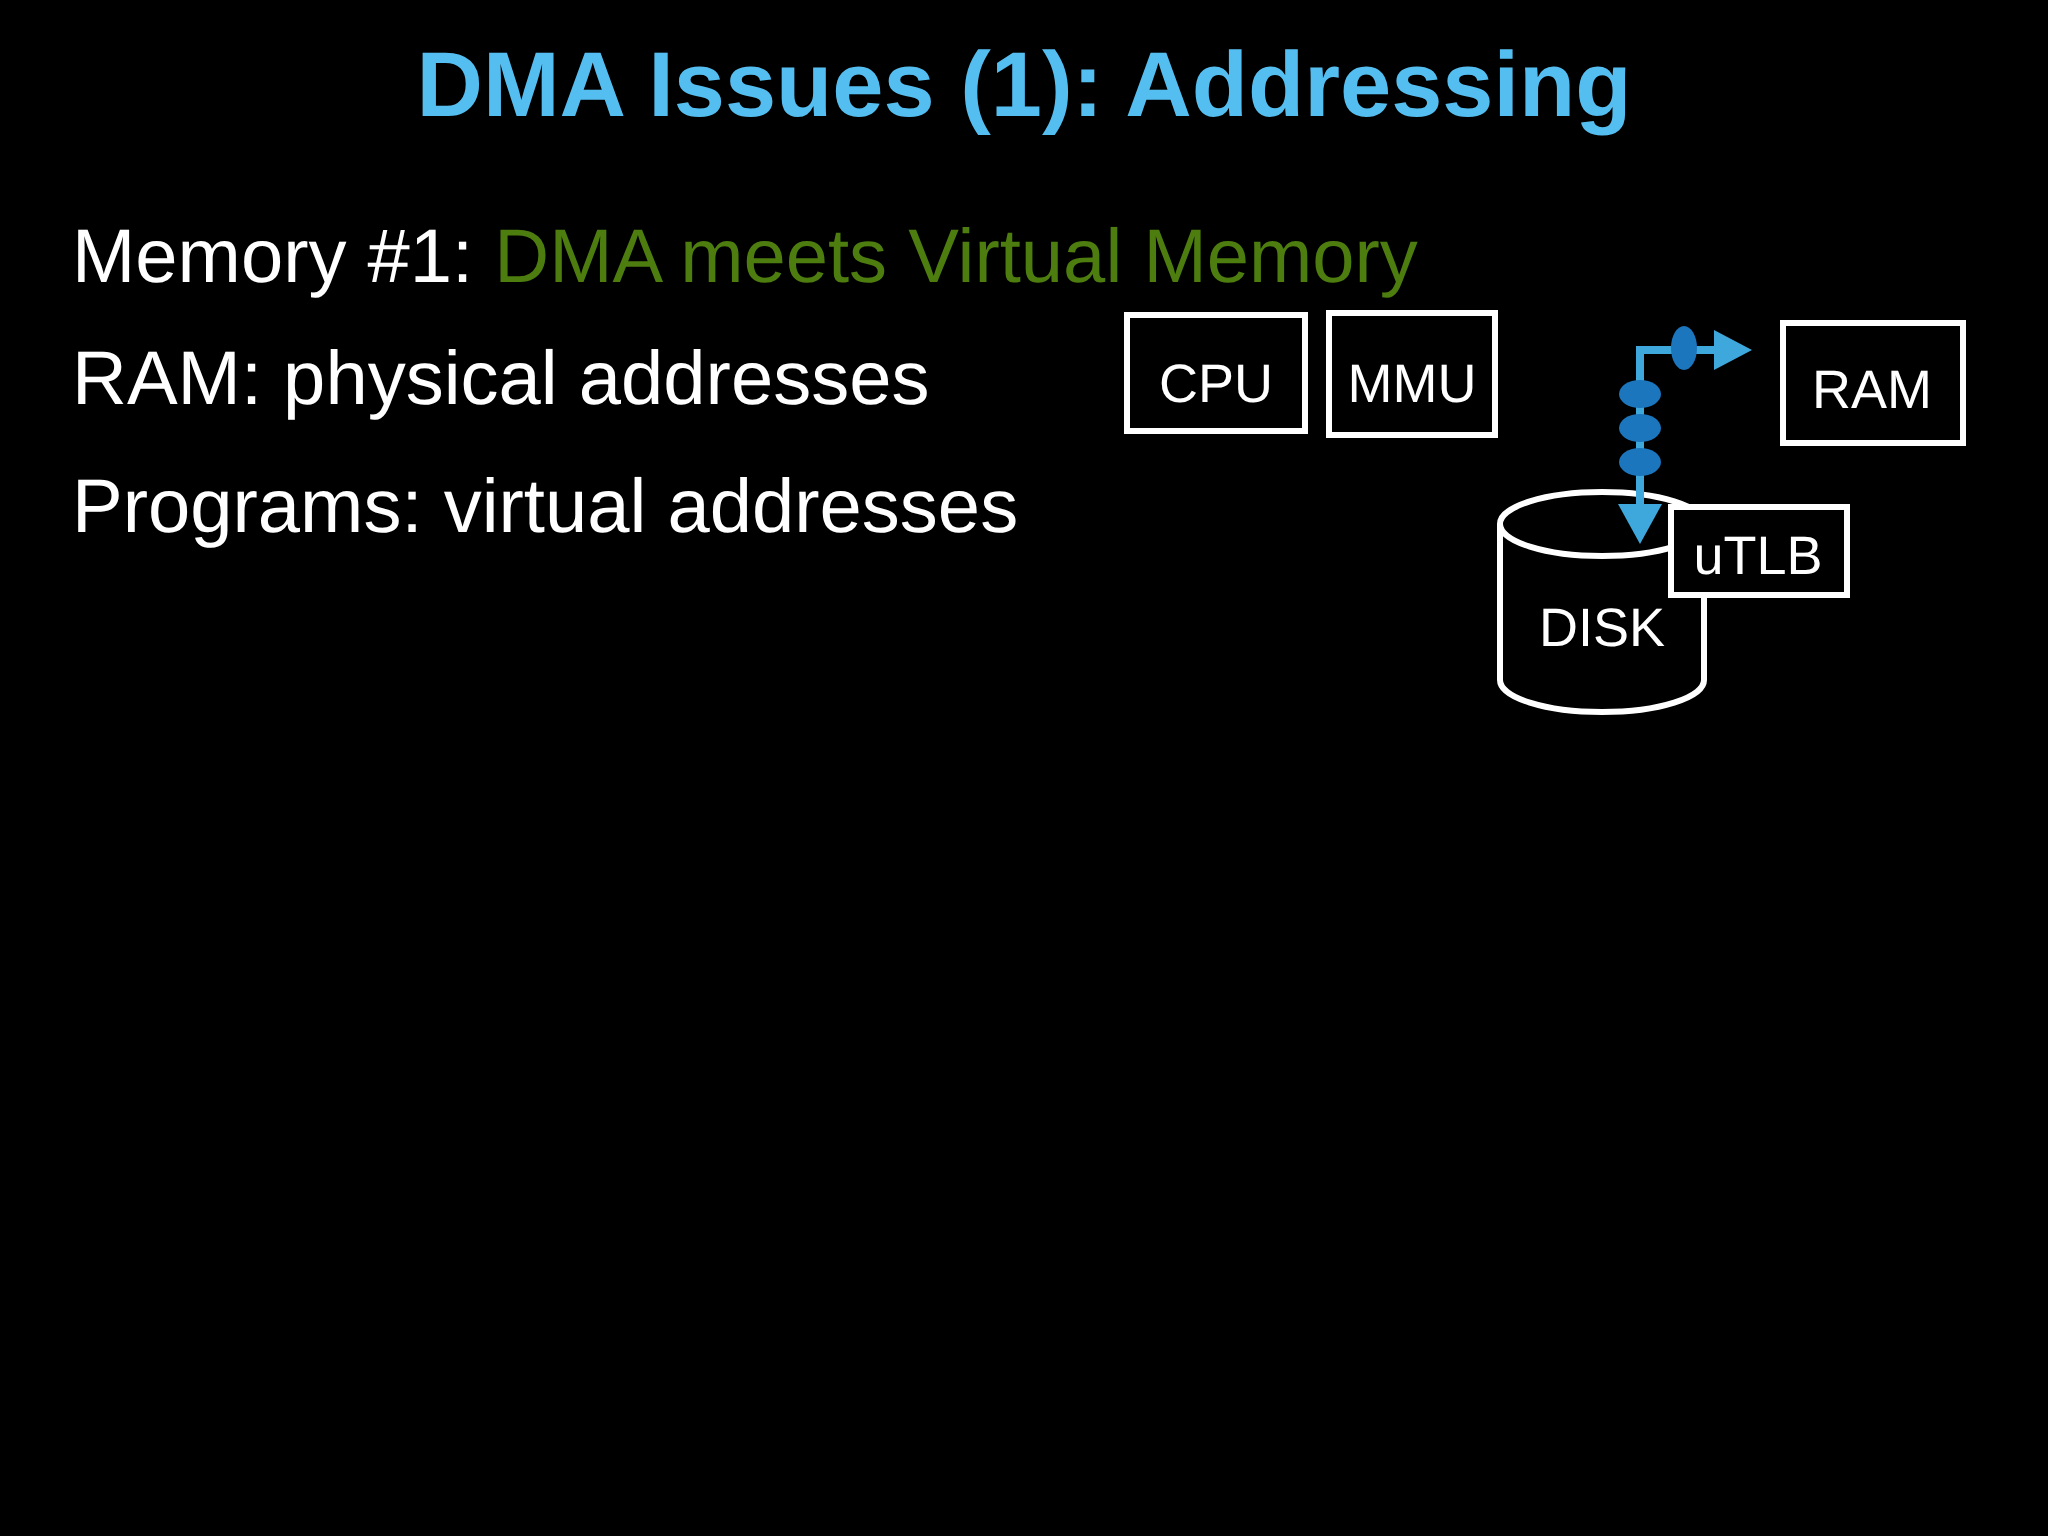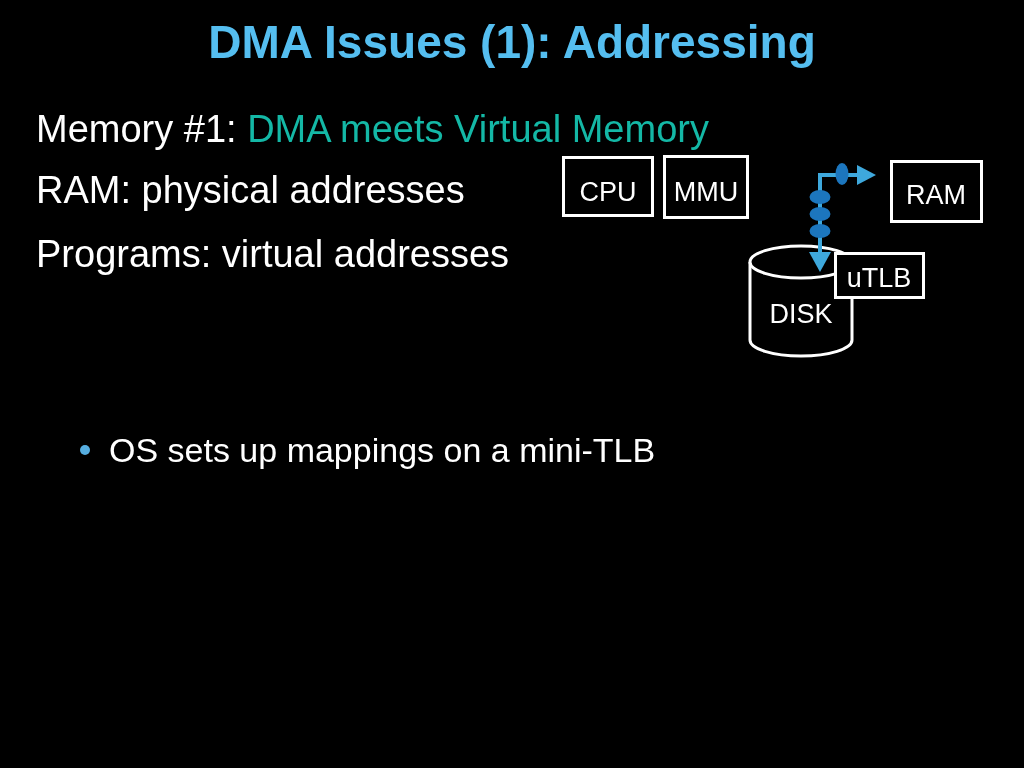--- a/index.html
+++ b/index.html
@@ -34,21 +34,21 @@
     font-size: 38px;
     line-height: 46px;
     font-weight: normal;
     color: #FFFFFF;
     white-space: nowrap;
   }
   .l1 { top: 106px; }
   .l2 { top: 167px; }
   .l3 { top: 231px; }
   .l4 { top: 366px; }
-  .blue { color: #14b8a6; }
+  .blue { color: #4d7c0f; }
   .bullet-row {
     position: absolute;
     left: 80px;
     top: 430px;
     display: flex;
     align-items: center;
     gap: 19px;
   }
   .bullet-dot {
     width: 10px;
@@ -87,24 +87,20 @@
 
   <h1 class="title">DMA Issues (1): Addressing</h1>
 
   <p class="line l1"><span>Memory #1: </span><span class="blue">DMA meets Virtual Memory</span></p>
 
   <p class="line l2">RAM: physical addresses</p>
 
   <p class="line l3">Programs: virtual addresses</p>
 
 
-  <div class="bullet-row">
-    <span class="bullet-dot"></span>
-    <span class="bullet-text">OS sets up mappings on a mini-TLB</span>
-  </div>
 
   <svg class="diagram" width="1024" height="768" viewBox="0 0 1024 768">
 
     <rect class="box" x="563.5" y="157.5" width="89" height="58"></rect>
     <text class="boxlabel" x="608" y="201">CPU</text>
 
     <rect class="box" x="664.5" y="156.5" width="83" height="61"></rect>
     <text class="boxlabel" x="706" y="201">MMU</text>
 
     <rect class="box" x="891.5" y="161.5" width="90" height="60"></rect>

